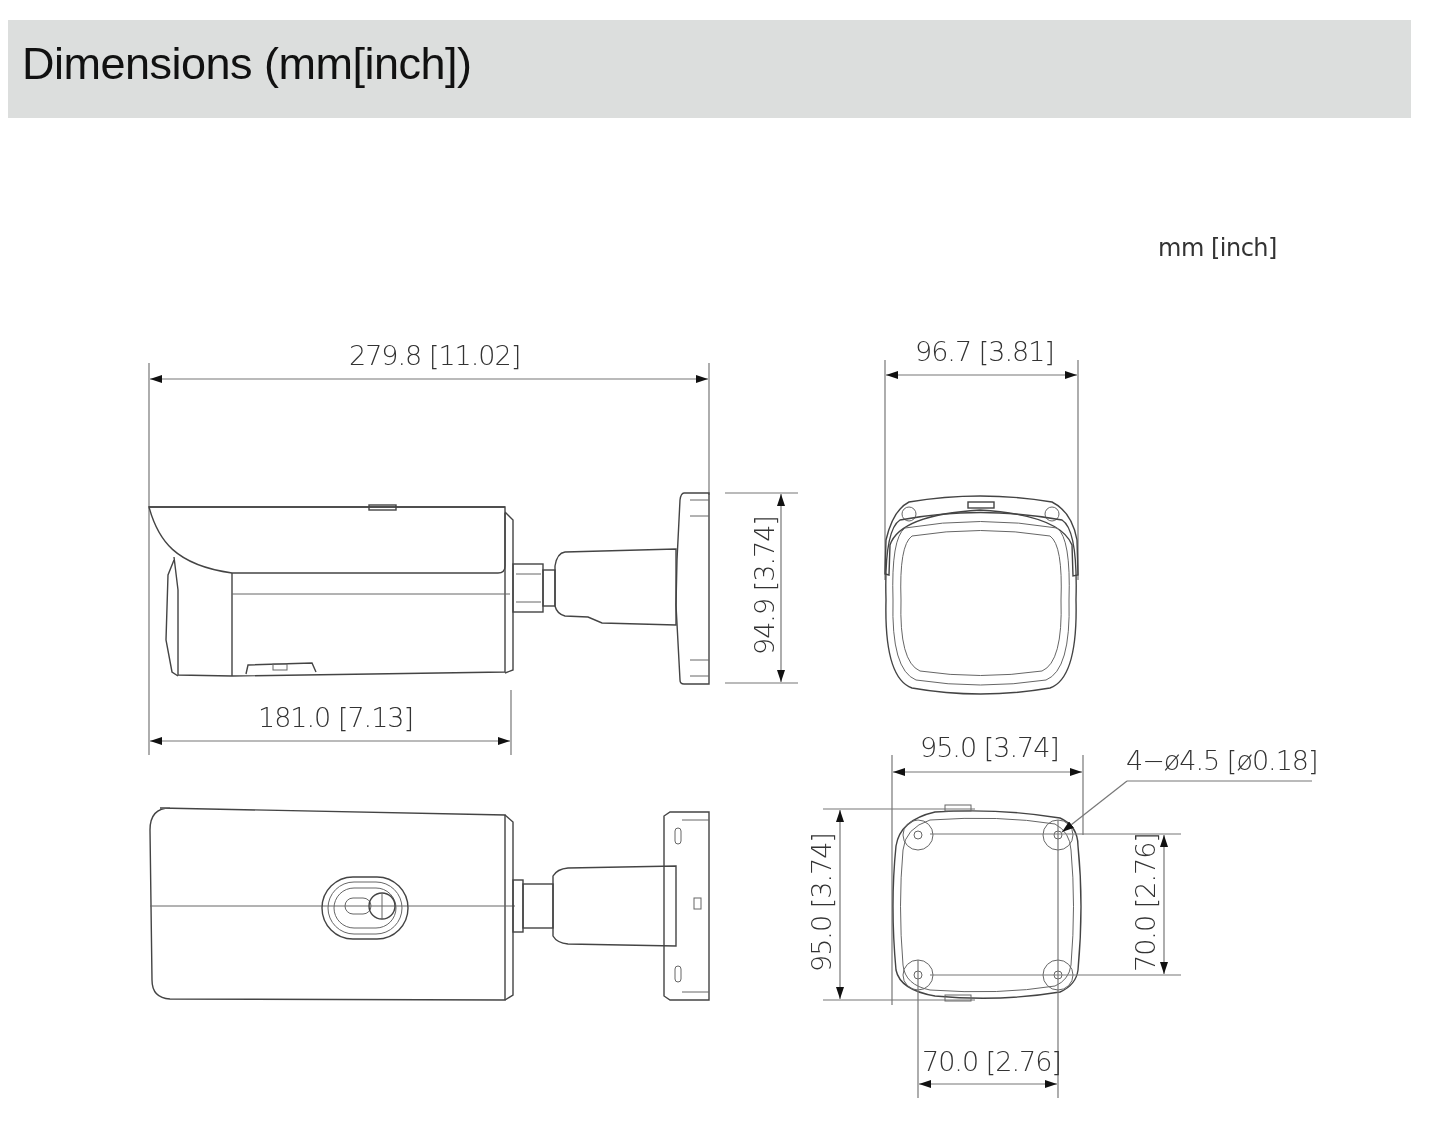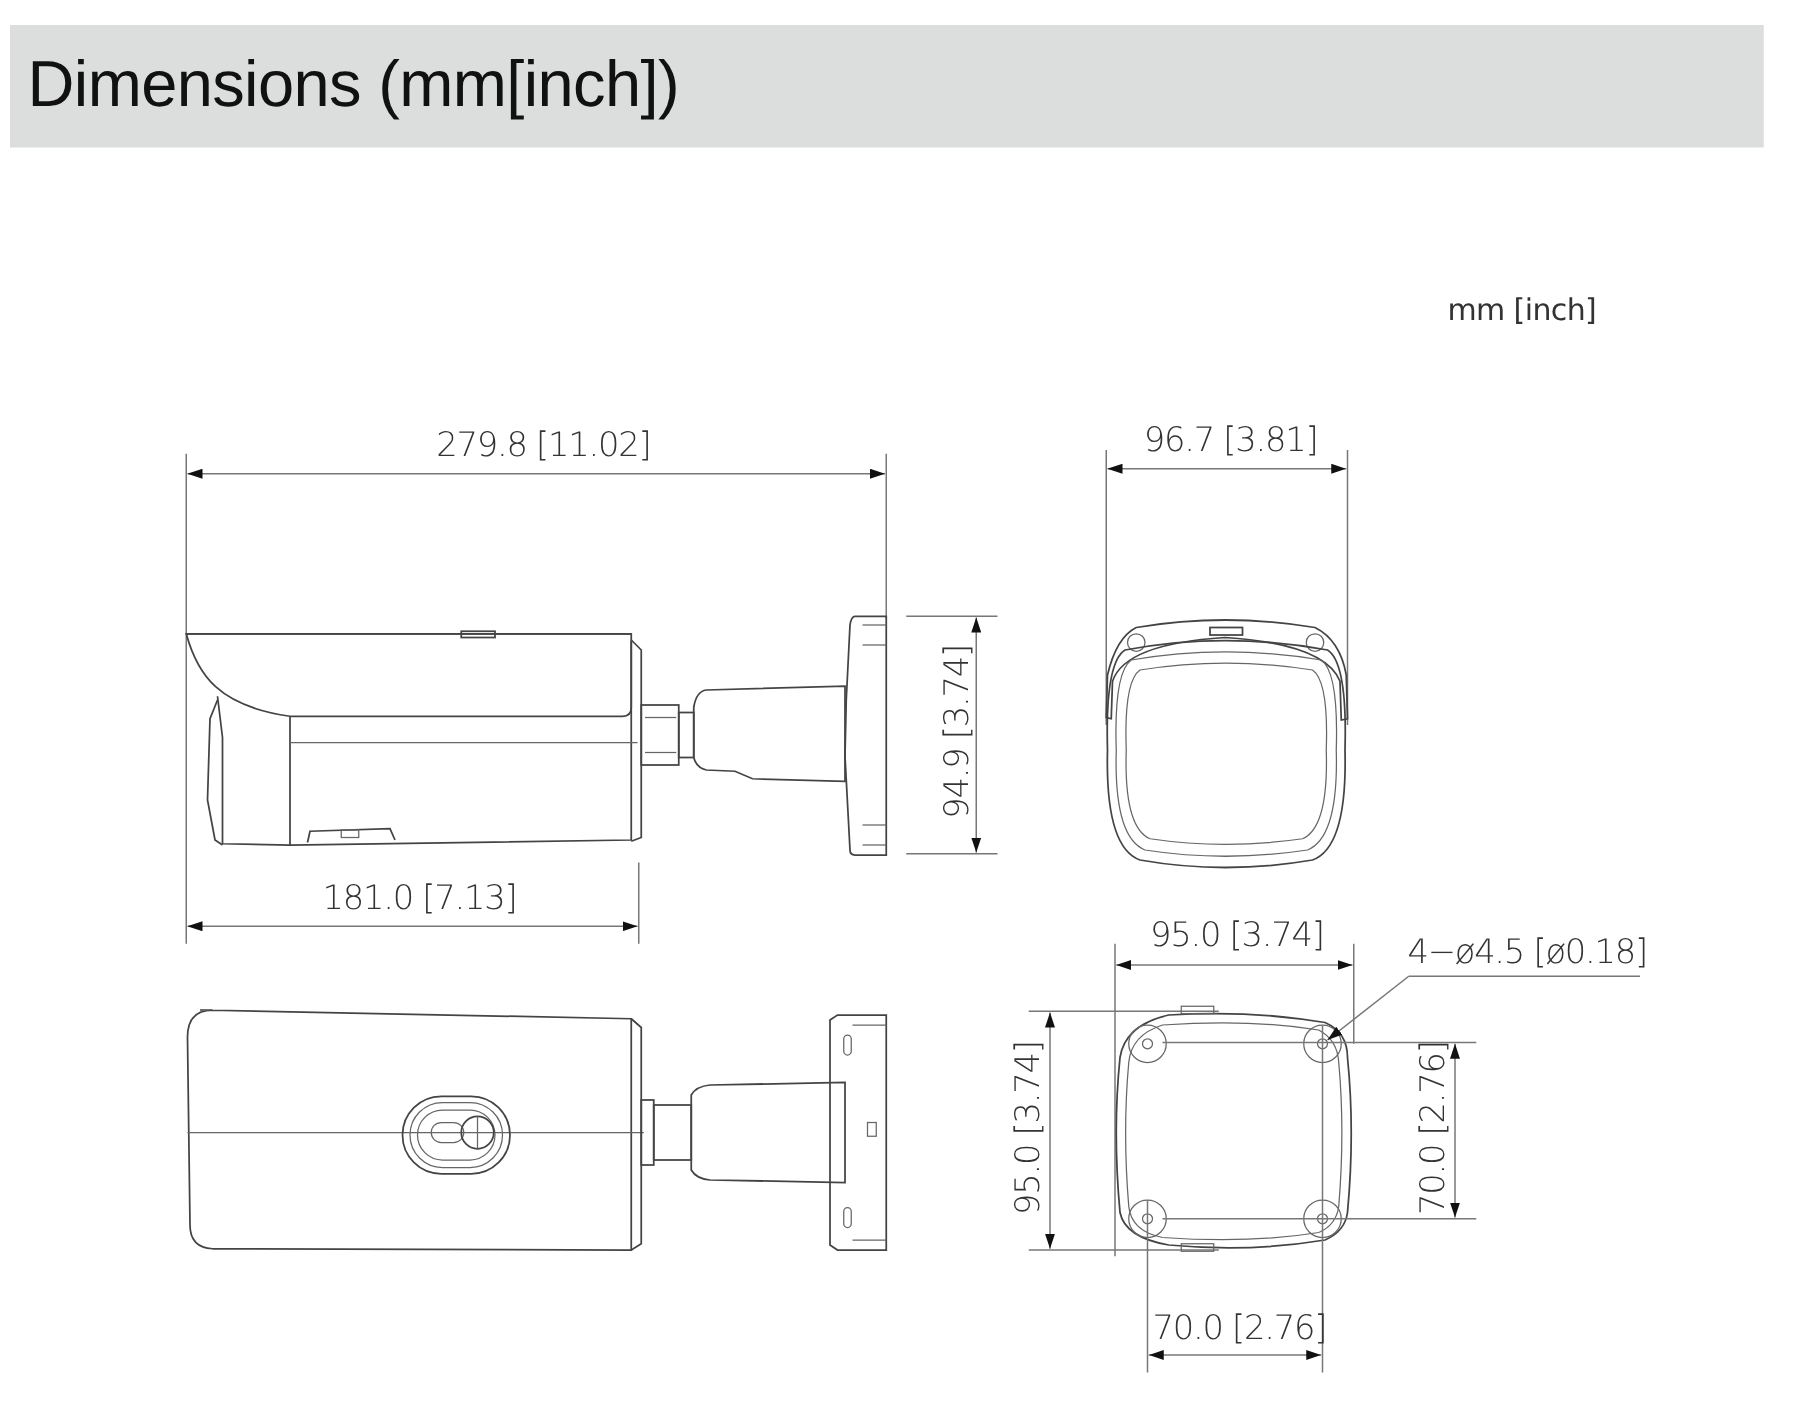--- a/index.html
+++ b/index.html
@@ -3,21 +3,21 @@
   <meta charset="utf-8">
   <style>
     html, body { margin: 0; padding: 0; background: #ffffff; }
     body { width: 1436px; height: 1121px; position: relative; overflow: hidden; }
     .header-bar {
       position: absolute; left: 8px; top: 20px; width: 1403px; height: 98px;
       background: #dcdedd;
     }
     .header-title {
       position: absolute; left: 14px; top: 18px;
-      font-family: "Liberation Sans", sans-serif; font-size: 52px; color: #111;
+      font-family: "Liberation Sans", sans-serif; font-size: 45px; color: #111;
       letter-spacing: -0.5px; white-space: nowrap;
     }
     .drawing { position: absolute; left: 0; top: 0; }
     .dim-text { font-family: "DejaVu Sans", sans-serif; font-size: 27px; fill: #333; font-weight: 300; letter-spacing: -1px; }
     .unit-text { font-family: "DejaVu Sans", sans-serif; font-size: 24px; fill: #333; letter-spacing: -0.5px; }
     .ln { stroke: #444; stroke-width: 1.4; fill: none; }
     .ln-thin { stroke: #666; stroke-width: 1; fill: none; }
     .dimln { stroke: #777; stroke-width: 1.2; fill: none; }
   </style>
 </head>

